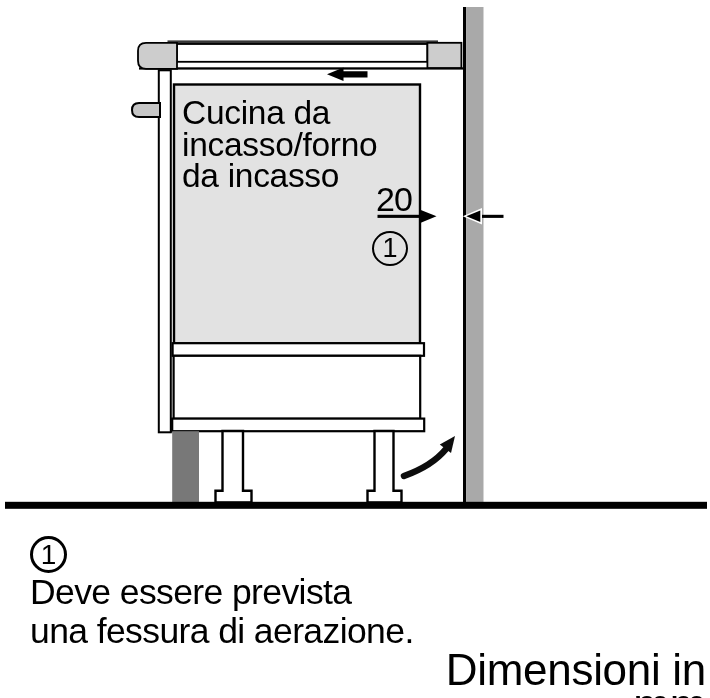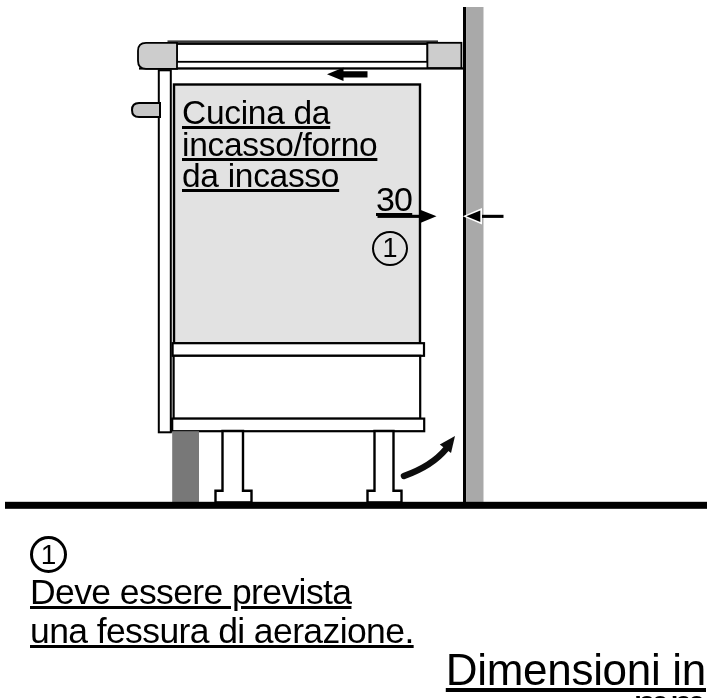--- a/index.html
+++ b/index.html
@@ -5,21 +5,21 @@
   html,body{margin:0;padding:0;background:#ffffff;}
   #stage{
     position:relative;
     width:710px;height:698px;
     background:#ffffff;
     overflow:hidden;
     font-family:"Liberation Sans", sans-serif;
     color:#000;
   }
   #stage svg{position:absolute;left:0;top:0;}
-  .txt{position:absolute;color:#000;text-decoration:underline;}
+  .txt{position:absolute;color:#000;}
   .appliance-label{
     left:182px;top:97px;width:250px;
     font-size:33.5px;line-height:31.6px;letter-spacing:-0.3px;
     white-space:pre-line;
   }
   .dim-value{
     left:376px;top:182px;width:60px;
     font-size:34px;letter-spacing:-0.8px;line-height:34px;
   }
   .callout-circle{
@@ -92,21 +92,21 @@
     <polygon points="466.3,216.3 480.3,210.5 480.3,222.1" fill="#000000"></polygon>
 
     <path d="M404,476 Q432,466 446,449" fill="none" stroke="#0d0d0d" stroke-width="6.5" stroke-linecap="round"></path>
     <polygon points="455,436 451,453 439.8,444.6" fill="#0d0d0d"></polygon>
   </svg>
 
   <div class="txt appliance-label">Cucina da
 incasso/forno
 da incasso</div>
 
-  <div class="txt dim-value">30</div>
+  <div class="txt dim-value">20</div>
 
   <div class="callout-circle callout-diagram">
       <span>1</span>
     </div>
 
   <div class="callout-circle callout-legend">
       <span>1</span>
     </div>
 
   <div class="txt legend-note">Deve essere prevista

